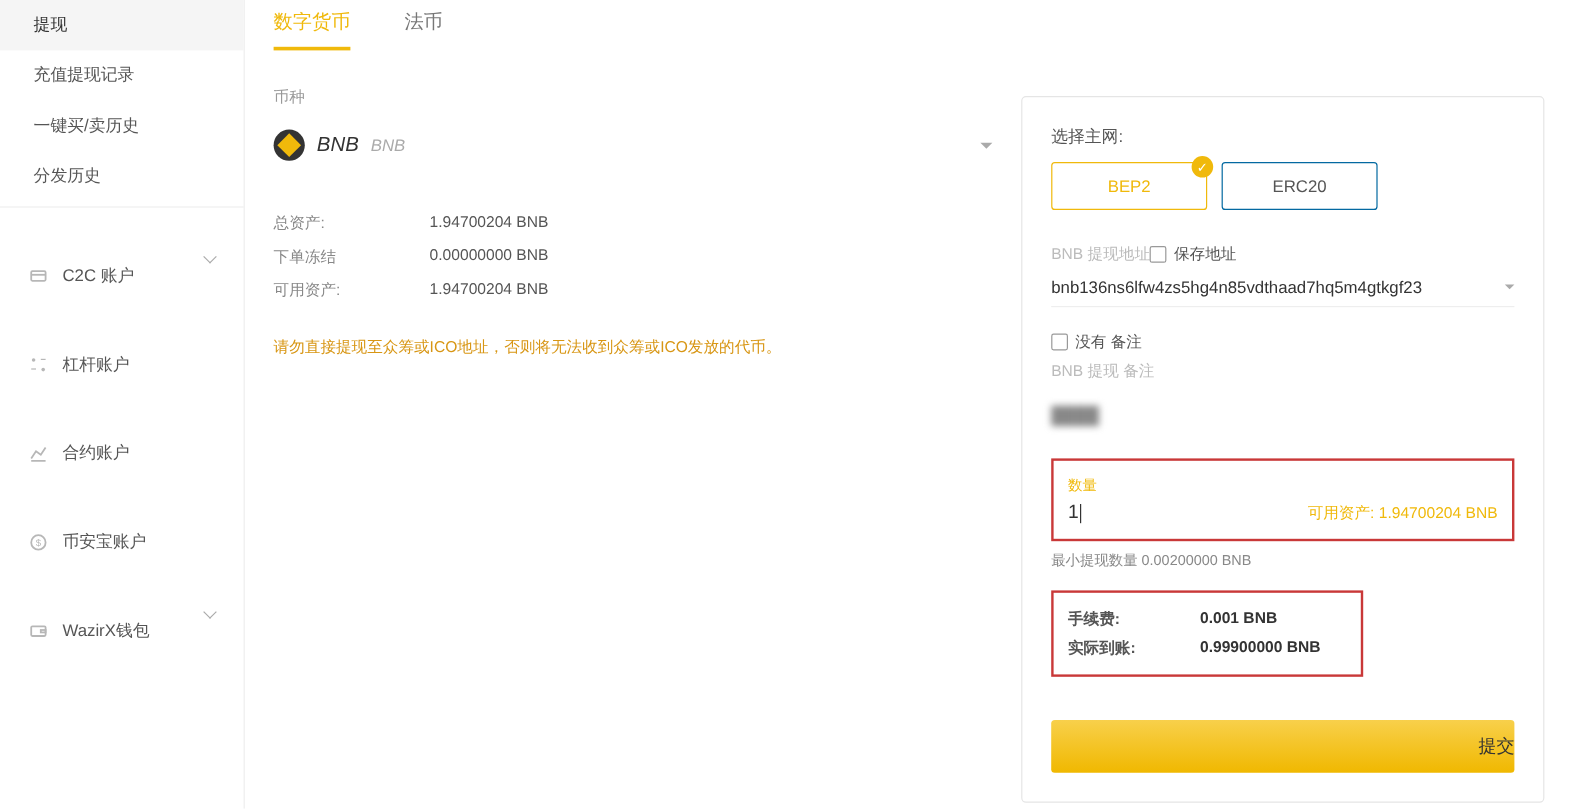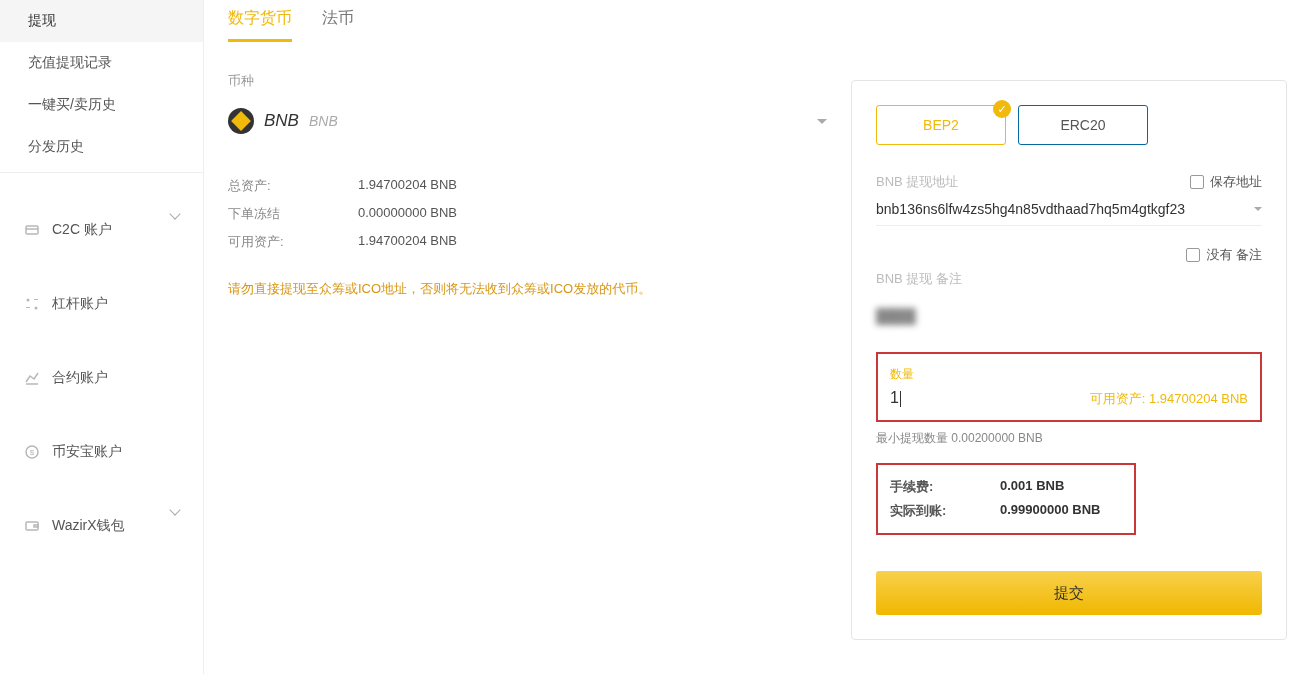--- a/index.html
+++ b/index.html
@@ -12,21 +12,21 @@
     .sidebar-item.sub { padding-left: 28px; font-size: 14px; }
     .sidebar-item .icon { width: 16px; height: 16px; margin-right: 12px; opacity: 0.6; display: inline-flex; align-items: center; justify-content: center; }
     .sidebar-item .chevron { width: 8px; height: 8px; border-right: 1.5px solid #aaa; border-bottom: 1.5px solid #aaa; transform: rotate(45deg); }
     .sidebar-item .left { display: flex; align-items: center; margin-top: 32px; }
     .sidebar .spacer { height: 1px; background: #eee; margin: 4px 0; }
     
     .main { flex: 1; display: flex; padding: 0 0 0 24px; }
     .content-left { flex: 1; padding: 0 24px 0 0; }
     .content-right { width: 460px; padding-right: 24px; }
     
-    .tabs { display: flex; gap: 30px; padding-top: 8px; margin-bottom: 30px; }
+    .tabs { display: flex; gap: 45px; padding-top: 8px; margin-bottom: 30px; }
     .tab { padding-bottom: 10px; color: #777; cursor: pointer; font-size: 16px; font-weight: 500; }
     .tab.active { color: #f0b90b; border-bottom: 3px solid #f0b90b; }
     
     .section-label { color: #999; font-size: 13px; margin-bottom: 10px; }
     .coin-selector { display: flex; align-items: center; gap: 10px; padding: 8px 0; cursor: pointer; margin-bottom: 30px; font-style: italic; }
     .coin-icon { width: 26px; height: 26px; border-radius: 50%; background: #333; display: flex; align-items: center; justify-content: center; }
     .coin-icon-inner { width: 14px; height: 14px; background: #f0b90b; transform: rotate(45deg); }
     .coin-name { font-size: 17px; font-weight: 500; color: #333; }
     .coin-full { color: #aaa; font-size: 14px; }
     .coin-chevron { margin-left: auto; width: 0; height: 0; border-left: 5px solid transparent; border-right: 5px solid transparent; border-top: 5px solid #aaa; }
@@ -39,21 +39,21 @@
     
     .network-panel { border: 1px solid #e5e5e5; border-radius: 4px; padding: 24px; margin-top: 80px; }
     .panel-label { color: #555; margin-bottom: 12px; }
     .network-buttons { display: flex; gap: 12px; margin-bottom: 28px; }
     .network-btn { flex: 0 0 130px; height: 40px; border: 1px solid #0369a1; border-radius: 3px; display: flex; align-items: center; justify-content: center; cursor: pointer; position: relative; font-weight: 500; color: #555; }
     .network-btn.active { border-color: #f0b90b; color: #f0b90b; }
     .network-btn.active::after { content: ""; position: absolute; top: -6px; right: -6px; width: 18px; height: 18px; background: #f0b90b; border-radius: 50%; }
     .network-btn.active::before { content: "✓"; position: absolute; top: -6px; right: -6px; width: 18px; height: 18px; color: #fff; font-size: 11px; display: flex; align-items: center; justify-content: center; z-index: 1; }
     
     .field-row { margin-bottom: 20px; }
-    .field-header { display: flex; justify-content: space-between; align-items: center; margin-bottom: 6px; }
+    .field-header { display: flex; justify-content: flex-start; align-items: center; margin-bottom: 6px; }
     .field-label { color: #bbb; font-size: 13px; }
     .checkbox-wrap { display: flex; align-items: center; gap: 6px; color: #555; font-size: 13px; }
     .checkbox { width: 14px; height: 14px; border: 1.5px solid #999; border-radius: 2px; }
     .field-value { color: #333; font-size: 14px; padding: 4px 0; display: flex; align-items: center; justify-content: space-between; border-bottom: 1px solid #eee; padding-bottom: 8px; }
     .field-value.noborder { border-bottom: none; }
     .tri { width: 0; height: 0; border-left: 4px solid transparent; border-right: 4px solid transparent; border-top: 4px solid #aaa; }
     .blur-text { filter: blur(3px); color: #888; }
     
     .amount-box { border: 2px solid #c93838; padding: 12px; margin-bottom: 8px; }
     .amount-label { color: #f0b90b; font-size: 12px; margin-bottom: 6px; }
@@ -65,21 +65,21 @@
     .available-label { color: #f0b90b; }
     .available-value { color: #f0b90b; font-weight: 500; }
     
     .min-note { color: #888; font-size: 12px; margin-bottom: 16px; }
     
     .fee-box { border: 2px solid #c93838; padding: 10px 12px; width: 260px; margin-bottom: 36px; font-weight: bold; }
     .fee-row { display: flex; font-size: 13px; padding: 3px 0; }
     .fee-label { width: 110px; color: #555; }
     .fee-value { color: #333; }
     
-    .submit-btn { width: 100%; height: 44px; background: linear-gradient(to bottom, #f8d04b, #f0b800); border: none; border-radius: 3px; font-size: 15px; color: #333; cursor: pointer; font-weight: 500; }
+    .submit-btn { width: 100%; height: 44px; background: linear-gradient(to bottom, #f8d04b, #f0b800); border: none; border-radius: 3px; font-size: 15px; color: #333; cursor: pointer; font-weight: 500; text-align: right; }
   </style>
 </head>
 <body>
 
 <div class="layout">
   <div class="sidebar">
     <div class="sidebar-item sub active">
       <span>提现</span>
     </div>
     <div class="sidebar-item sub">
@@ -178,20 +178,21 @@
       </div>
       <div class="balance-row">
         <span class="balance-label">可用资产:</span>
         <span class="balance-value">1.94700204 BNB</span>
       </div>
       <div class="warning">请勿直接提现至众筹或ICO地址，否则将无法收到众筹或ICO发放的代币。</div>
     </div>
 
     <div class="content-right">
       <div class="network-panel">
+        <div class="panel-label">选择主网:</div>
         <div class="network-buttons">
           <div class="network-btn active">BEP2</div>
           <div class="network-btn">ERC20</div>
         </div>
 
         <div class="field-row">
           <div class="field-header">
             <span class="field-label">BNB 提现地址</span>
             <span class="checkbox-wrap">
               <span class="checkbox"></span>

